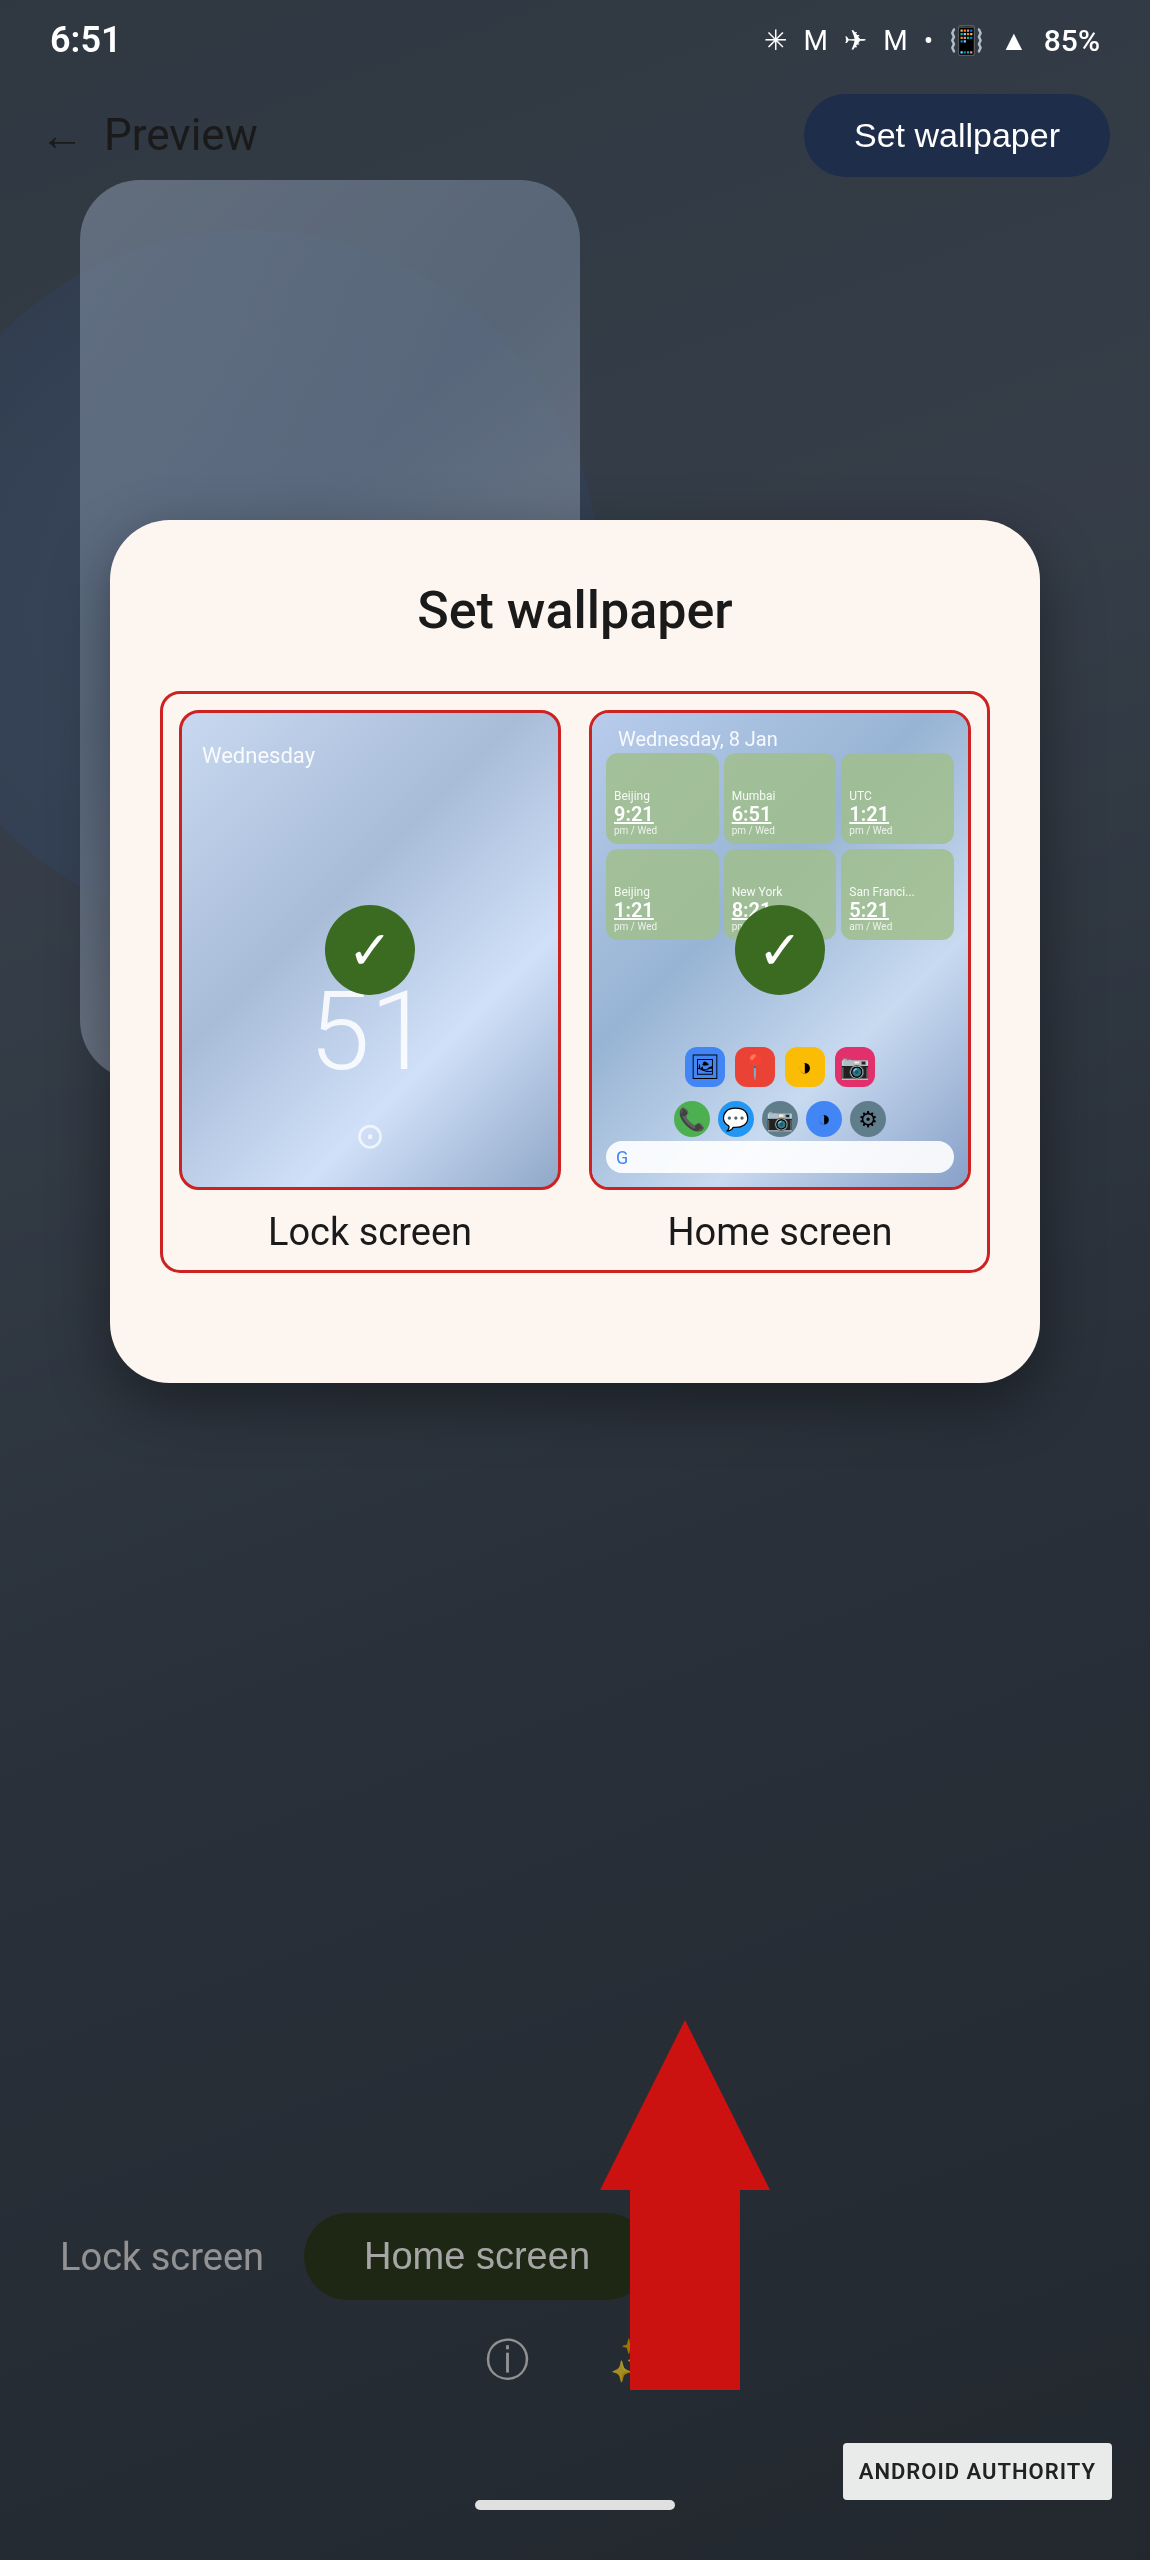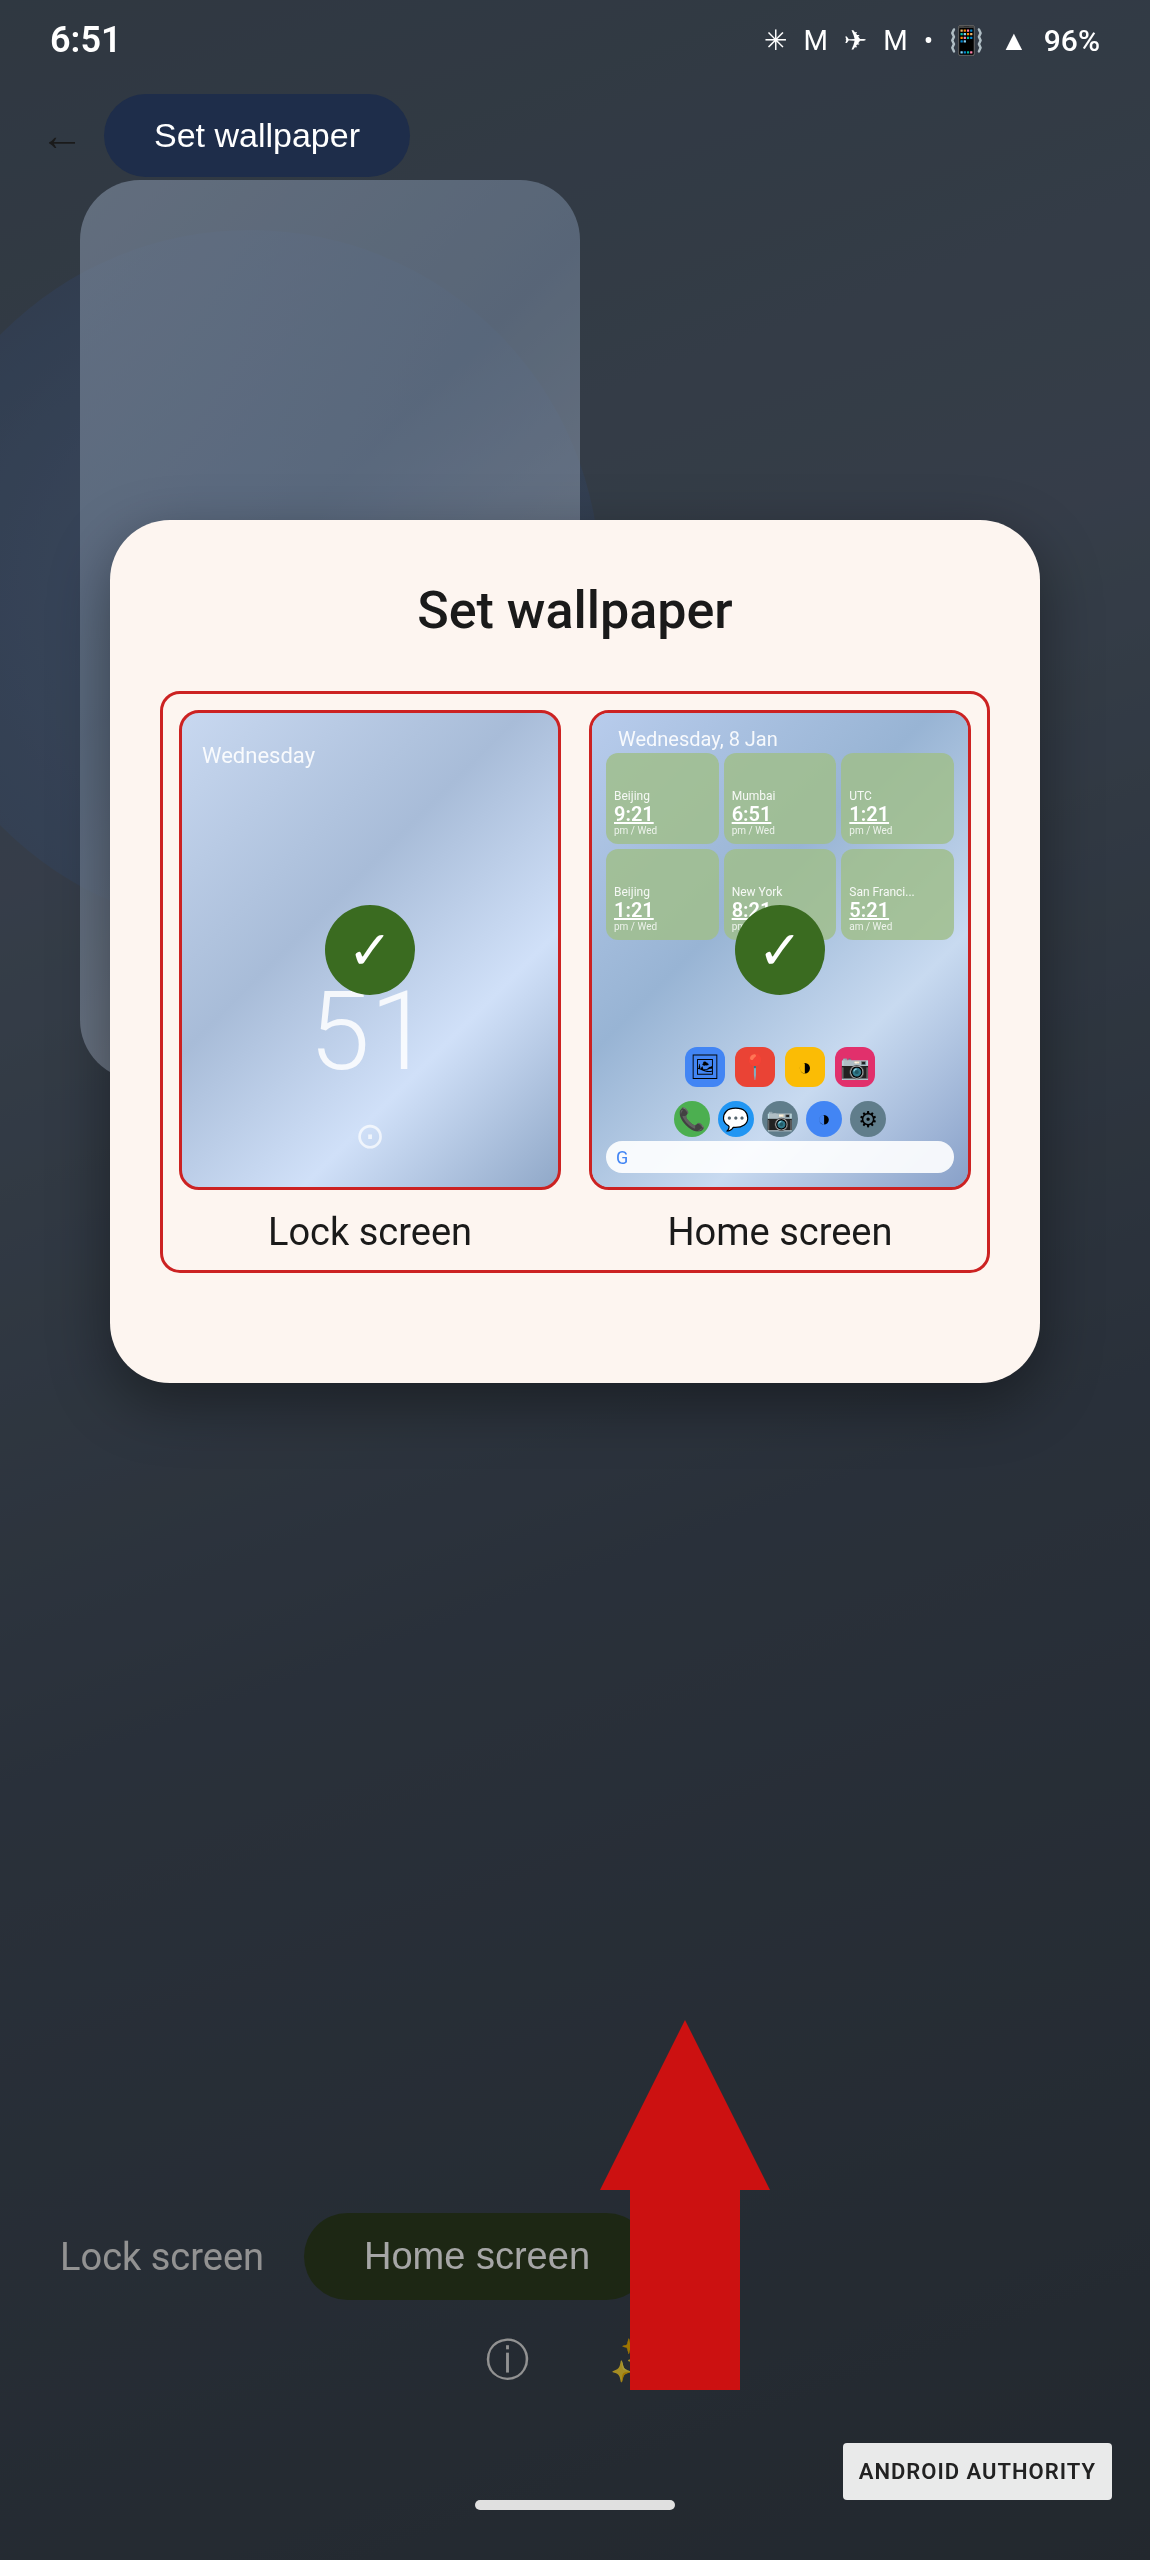--- a/index.html
+++ b/index.html
@@ -454,26 +454,27 @@
 <div class="status-bar">
   <span class="status-time">6:51</span>
   <div class="status-icons">
     <span>✳</span>
     <span>M</span>
     <span>✈</span>
     <span>M</span>
     <span>•</span>
     <span>📳</span>
     <span>▲</span>
-    <span class="battery-text">96%</span>
+    <span class="battery-text">85%</span>
   </div>
 </div>
 
 <div class="app-bar">
   <button class="back-btn">←</button>
+  <span class="page-title">Preview</span>
   <button class="set-wallpaper-btn-top">Set wallpaper</button>
 </div>
 
 <div class="modal-overlay"></div>
 
 <div class="dialog">
   <div class="dialog-title">Set wallpaper</div>
 
   <div class="screen-options">
 

